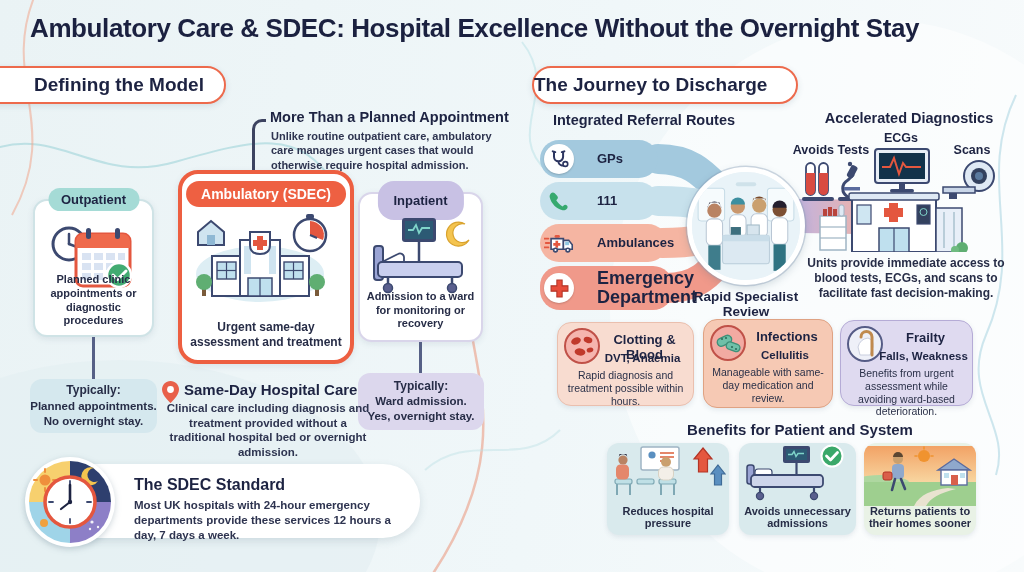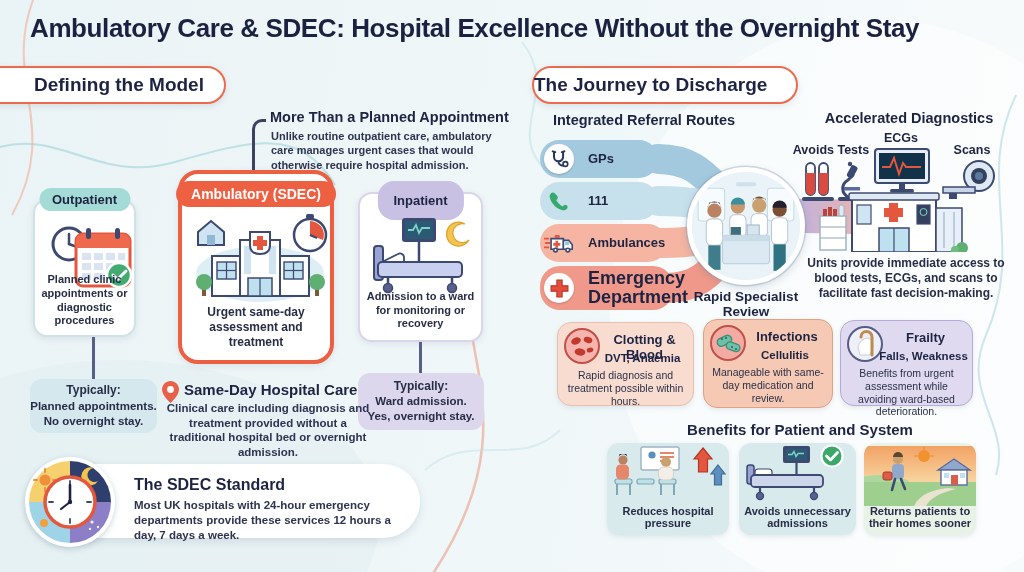--- a/index.html
+++ b/index.html
@@ -14,22 +14,22 @@
 .hdr{height:38px;background:#fff;border:2px solid #ed6a4c;display:flex;align-items:center;font-size:19px;font-weight:800;color:#1d2342;box-shadow:0 2px 6px rgba(60,90,110,.14)}
 .hdr-left{left:-28px;top:66px;width:254px;border-radius:26px;padding-left:60px}
 .hdr-right{left:532px;top:66px;width:266px;border-radius:26px;justify-content:flex-start}
 
 
 .callout-bracket{left:252px;top:119px;width:14px;height:53px;border-left:3px solid #3c4360;border-top:3px solid #3c4360;border-top-left-radius:10px}
 .callout-title{left:270px;top:109px;width:260px;font-size:14.5px;font-weight:800}
 .callout-body{left:271px;top:129px;width:238px;font-size:11px;font-weight:600;color:#2e3450;line-height:1.3}
 
 .card{position:absolute;background:#fff;border-radius:14px;box-shadow:0 2px 6px rgba(70,100,120,.12)}
-.card-out{left:33px;top:199px;width:103px;height:138px;border:2px solid #cfe3e6}
-.card-amb{left:178px;top:170px;width:156px;height:194px;border:4px solid #ed5f41;border-radius:20px}
+.card-out{left:33px;top:199px;width:121px;height:138px;border:2px solid #cfe3e6}
+.card-amb{left:178px;top:170px;width:176px;height:194px;border:4px solid #ed5f41;border-radius:20px}
 .card-in{left:358px;top:192px;width:125px;height:150px;border:2px solid #d9d5ea}
 .pill{position:absolute;left:50%;transform:translateX(-50%);border-radius:16px;font-weight:800;white-space:nowrap}
 .pill-out{top:-13px;background:#a5dbd6;color:#1d2342;font-size:13px;padding:4px 13px}
 .pill-amb{top:7px;background:#ee6042;color:#fff;font-size:14px;padding:5px 15px;border-radius:18px}
 .pill-in{top:-13px;background:#c8c1e4;color:#1d2342;font-size:13px;padding:12px 16px}
 .card-desc{position:absolute;left:5px;right:5px;text-align:center;font-weight:700;color:#272d47}
 .card-out .card-desc{bottom:7px;font-size:11px;line-height:1.25}
 .card-amb .card-desc{bottom:10px;font-size:12px;line-height:1.25}
 .card-in .card-desc{bottom:9px;font-size:11px;line-height:1.25}
 .icon-out{position:absolute;left:14px;top:21px;width:92px;height:72px}
@@ -55,21 +55,21 @@
 .sdec-body{left:134px;top:498px;width:280px;font-size:11.5px;font-weight:600;color:#2e3450;line-height:1.3}
 
 
 .ref-title{left:544px;top:112px;width:200px;text-align:center;font-size:14.5px;font-weight:800}
 .diag-title{left:800px;top:110px;width:218px;text-align:center;font-size:14.5px;font-weight:800}
 .flow-svg{left:520px;top:120px;width:500px;height:200px}
 
 .route{position:absolute;display:flex;align-items:center;border-radius:20px;font-weight:800;color:#1d2342}
 .route .ricon{width:30px;height:30px;background:#fff;border-radius:50%;display:flex;align-items:center;justify-content:center;margin-left:4px;box-shadow:0 1px 2px rgba(0,0,0,.18);flex:none}
 .route .ricon.flat{background:transparent;box-shadow:none}
-.route .rlabel{margin-left:14px;line-height:1.05}
+.route .rlabel{margin-left:23px;line-height:1.05}
 .route-gps{left:540px;top:140px;width:118px;height:38px;background:#a3c9de;font-size:13px}
 .route-111{left:540px;top:182px;width:118px;height:38px;background:#c7e1ec;font-size:13px}
 .route-amb{left:540px;top:224px;width:127px;height:38px;background:#f5b5a2;font-size:13px}
 .route-ed{left:540px;top:266px;width:133px;height:44px;background:#f0998a;font-size:18px}
 
 .hub-circle{left:687px;top:167px;width:118px;height:118px;border-radius:50%;background:#e9f3f8;border:5px solid #fff;box-shadow:0 0 0 1.5px rgba(140,160,185,.4),0 3px 8px rgba(70,100,120,.22);overflow:hidden}
 .hub-label{left:676px;top:289px;width:140px;text-align:center;font-size:13.5px;font-weight:800;line-height:1.12}
 
 .dlabel{position:absolute;text-align:center;font-size:12.5px;font-weight:800}
 .lbl-blood{left:790px;top:143px;width:82px}

